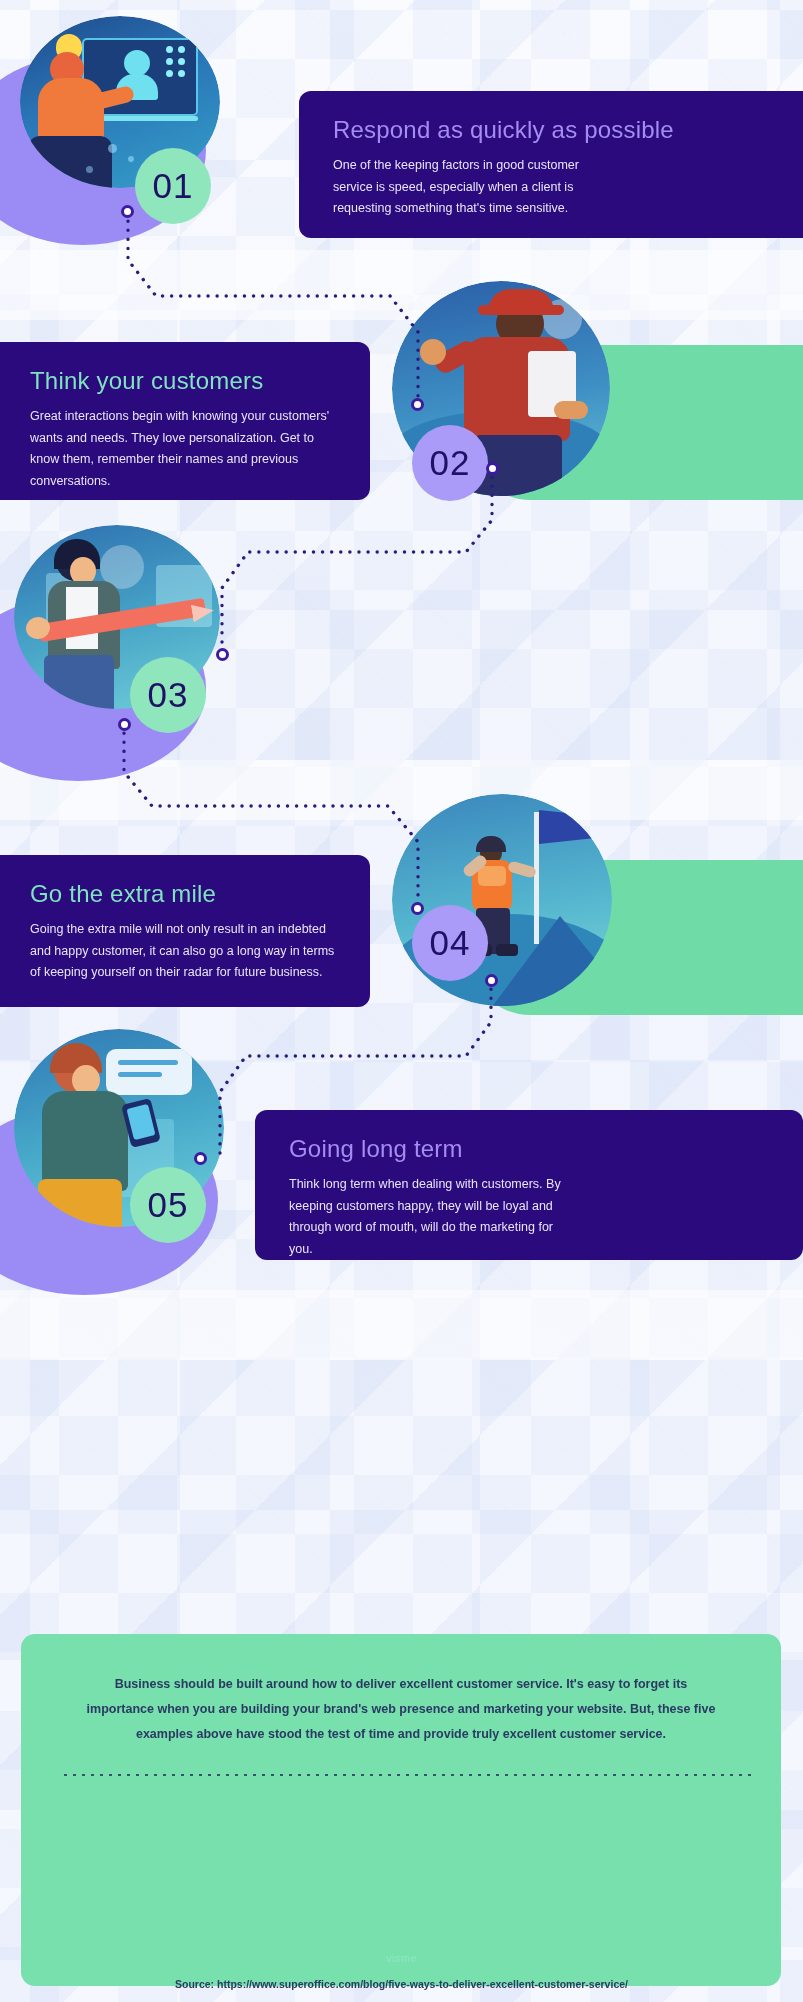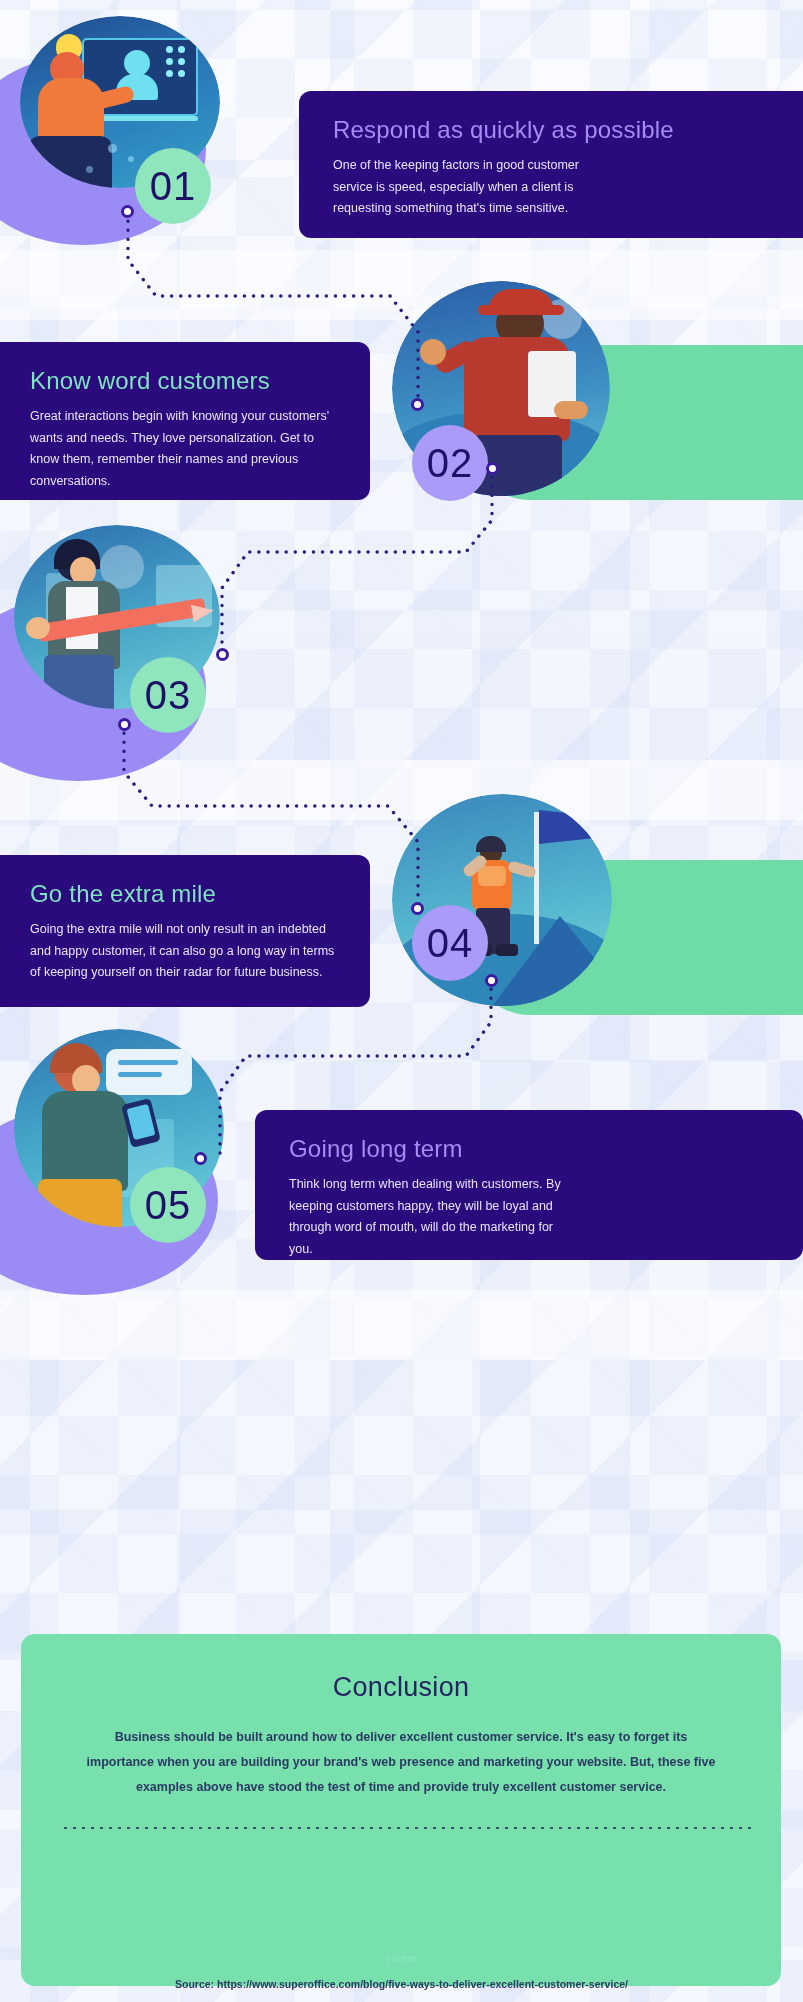--- a/index.html
+++ b/index.html
@@ -91,21 +91,21 @@
     color:#e8e6f8;
     font-weight:400;
   }
 
   
   .numbadge{
     position:absolute;
     width:76px; height:76px;
     border-radius:50%;
     display:flex; align-items:center; justify-content:center;
-    font-size:40px;
+    font-size:35px;
     letter-spacing:1px;
     color:#1f1166;
     font-weight:400;
   }
   .numbadge.mint{background:#8fe6bd;}
   .numbadge.violet{background:#a99bf7;text-align:right;}
 
   
   .dotpath{position:absolute; left:0; top:0; width:803px; height:2002px; pointer-events:none;}
   .node{
@@ -235,21 +235,21 @@
       <div class="fig rrect" style="left:136px;top:70px;width:48px;height:66px;background:#f2f2f4;border-radius:4px;"></div>
       <div class="fig" style="left:162px;top:120px;width:34px;height:18px;background:#e09a5f;border-radius:9px;"></div>
       <div class="fig" style="left:82px;top:154px;width:88px;height:62px;background:#2b2f6b;border-radius:6px 6px 0 0;"></div>
     </div>
 
     <div class="numbadge violet" style="left:412px; top:145px;">
       <span>02</span>
     </div>
 
     <div class="card mint" style="left:-40px; top:62px; width:410px; height:158px; padding-left:70px;">
-      <h2>Know word customers</h2>
+      <h2>Think your customers</h2>
       <p style="max-width:312px">Great interactions begin with knowing your customers' wants and needs. They love personalization. Get to know them, remember their names and previous conversations.</p>
     </div>
   </div>
 
   <div class="row" style="top:525px;height:240px">
     <div class="blob-purple" style="left:-50px; top:70px; width:256px; height:186px;"></div>
 
     <div class="illus" style="left:14px; top:0px; width:206px; height:184px;">
       <div class="sky" style="background:linear-gradient(165deg,#2d6fb0 0%,#45a1c6 50%,#6ecfd8 100%);"></div>
       <div class="fig rnd" style="left:86px;top:20px;width:44px;height:44px;background:rgba(255,255,255,.3);"></div>
@@ -347,21 +347,20 @@
   <div class="node" style="left:121px; top:205px;"></div>
   <div class="node" style="left:411px; top:398px;"></div>
   <div class="node" style="left:486px; top:462px;"></div>
   <div class="node" style="left:216px; top:648px;"></div>
   <div class="node" style="left:118px; top:718px;"></div>
   <div class="node" style="left:411px; top:902px;"></div>
   <div class="node" style="left:485px; top:974px;"></div>
   <div class="node" style="left:194px; top:1152px;"></div>
 
   <div class="conclusion">
-    <h2>Conclusion</h2>
     <p style="max-width:640px;margin:0 auto;">Business should be built around how to deliver excellent customer service. It's easy to forget its importance when you are building your brand's web presence and marketing your website. But, these five examples above have stood the test of time and provide truly excellent customer service.</p>
     <div class="divider"></div>
   </div>
 
   <div class="watermark">visme</div>
   <div class="source">Source: https://www.superoffice.com/blog/five-ways-to-deliver-excellent-customer-service/</div>
 
 </div>
 
 </body></html>

